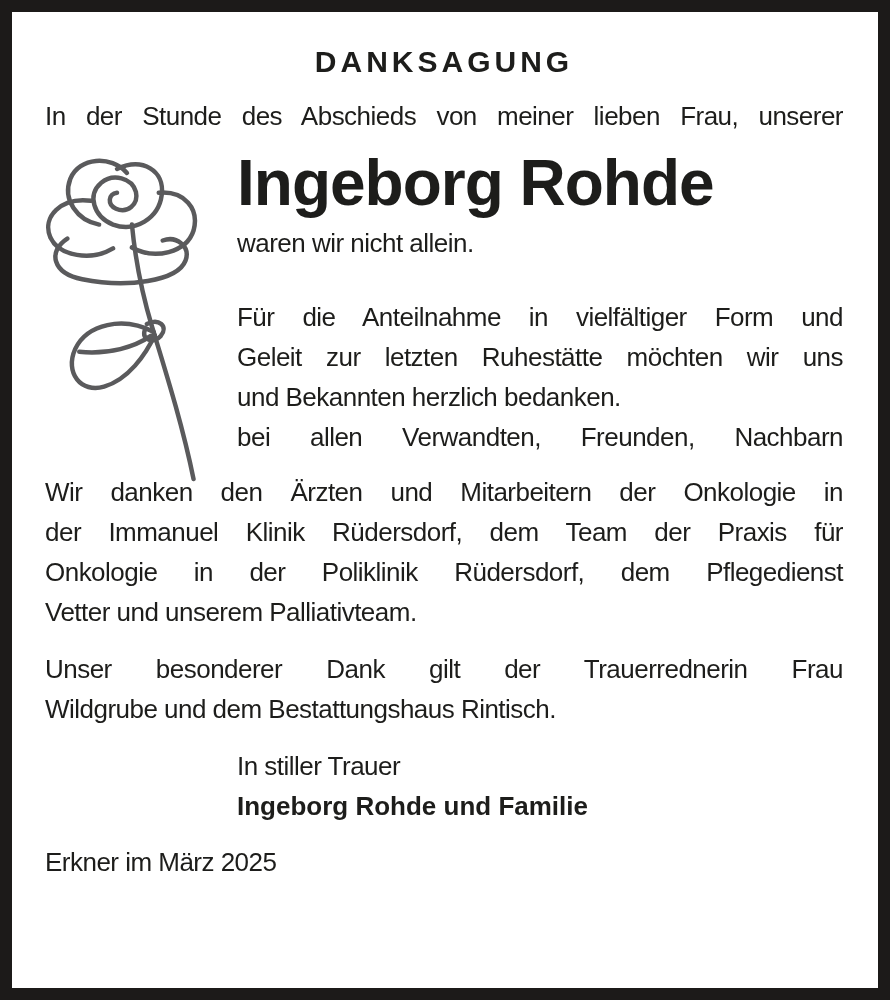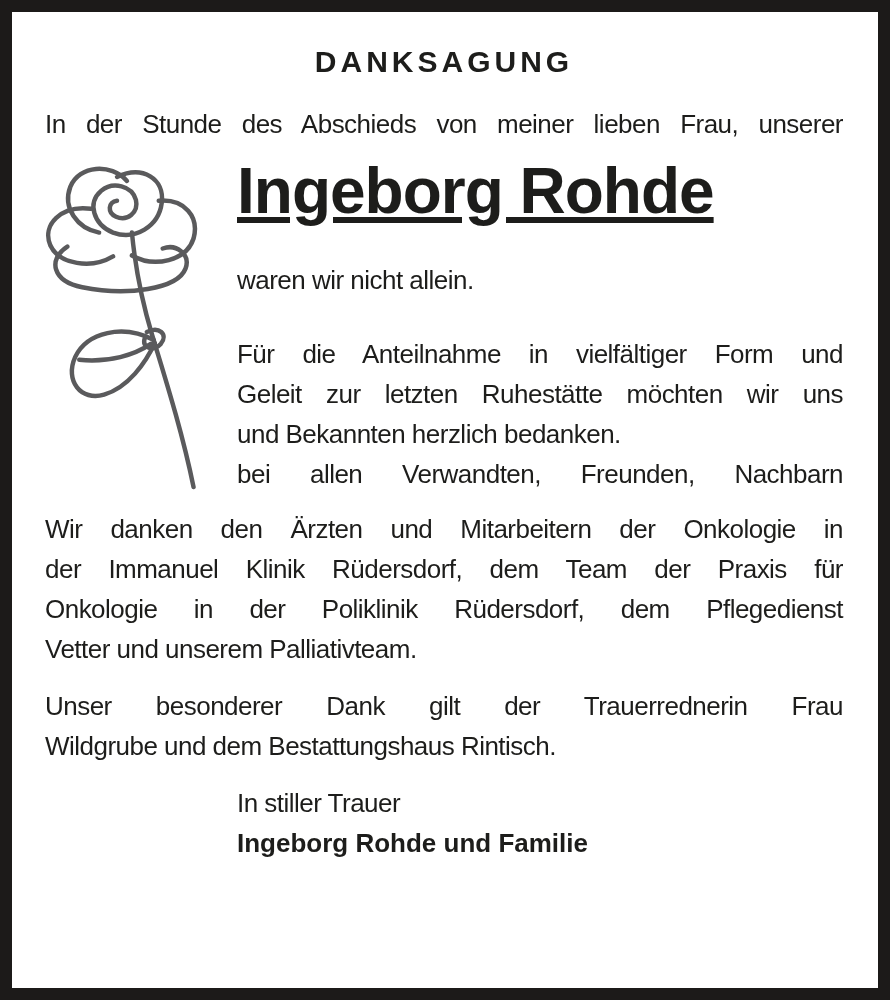--- a/index.html
+++ b/index.html
@@ -21,34 +21,34 @@
     font-weight:bold;
     letter-spacing:4px;
     line-height:36px;
   }
   .line{
     font-size:26px;
     line-height:40px;
     letter-spacing:-0.02em;
   }
   .j{ text-align:justify; text-align-last:justify; }
-  .intro{ margin-top:24px; }
+  .intro{ margin-top:16px; }
   .main{ position:relative; margin-top:14px; }
   .rose{
     position:absolute; left:-8px; top:5px;
     width:165px; height:338px;
   }
   .col{ margin-left:192px; }
-  .center-block{ padding-right:156px; text-align:right;text-decoration:underline; }
+  .center-block{ padding-right:156px; text-align:right; }
   .name{
     font-size:64px; font-weight:bold; line-height:66px;
     white-space:nowrap; letter-spacing:-1px;
   }
   .maiden{ font-size:29px; line-height:36px; margin-top:4px; white-space:nowrap; }
-  .phrase{ margin-top:36px; }
+  .phrase{ margin-top:7px; }
   .t1{ margin-top:34px; }
   .t2{ margin-top:15px; }
   .t3{ margin-top:17px; }
   .closing{ margin-top:17px; margin-left:192px; }
   .family{ font-weight:bold; letter-spacing:0; }
   .place{ margin-top:16px; }
 </style>
 </head>
 <body>
 
@@ -102,14 +102,15 @@
   <div class="t3">
     <div class="line j">Unser besonderer Dank gilt der Trauerrednerin Frau</div>
     <div class="line">Wildgrube und dem Bestattungshaus Rintisch.</div>
   </div>
 
   <div class="closing">
     <div class="line">In stiller Trauer</div>
     <div class="line family">Ingeborg Rohde und Familie</div>
   </div>
 
+  <div class="line place">Erkner im März 2025</div>
 
 </div>
 
 </body></html>

